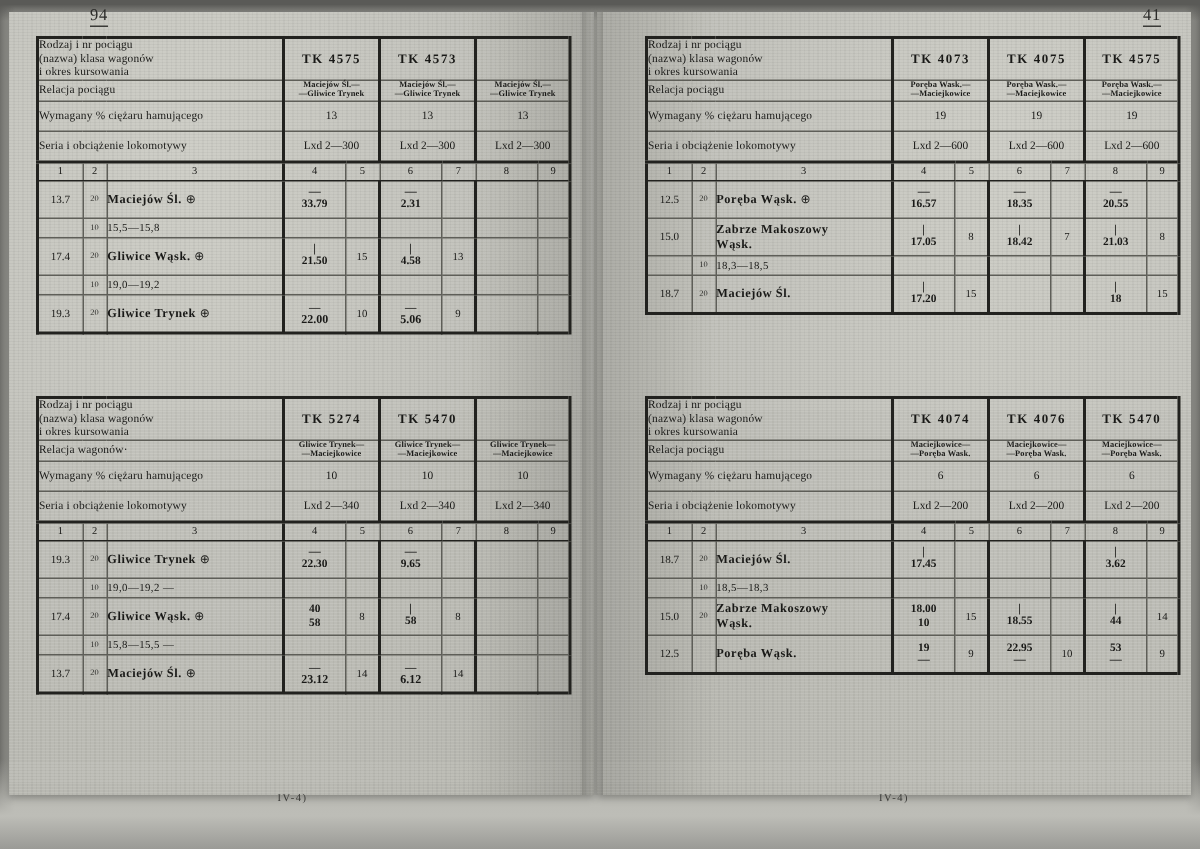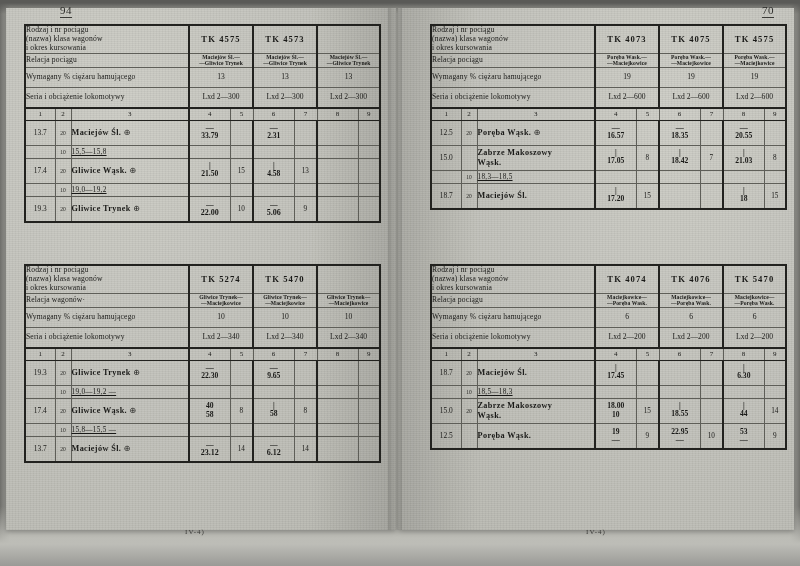--- a/index.html
+++ b/index.html
@@ -73,42 +73,42 @@
   .numrow td{
     text-align:center;font-size:7px;height:11px;border-top:2px solid #22221f;
     border-bottom:1.6px solid #22221f;
   }
   .thick-l{border-left:2px solid #22221f !important;}
   .thick-r{border-right:2px solid #22221f !important;}
   
   .km{text-align:center;font-size:7.4px;padding:0 1px;}
   .cls{text-align:center;font-size:5.6px;color:#2a2a27;}
   .stn{font-weight:bold;font-size:8.2px;padding-left:9px;letter-spacing:.4px;}
-  .grade{font-size:7.2px;padding-left:9px;letter-spacing:.3px;text-decoration:underline;}
+  .grade{font-size:7.2px;padding-left:9px;letter-spacing:.3px;}
   .tcell{
     text-align:center;font-weight:bold;font-size:7.6px;position:relative;
     padding:0;
   }
   .mcell{text-align:center;font-size:7.2px;}
   .mark{display:block;font-weight:bold;line-height:.8;font-size:8px;}
   .tm{display:block;line-height:1.15;}
   .cross{font-weight:normal;font-size:8px;}
   .blank{}
 </style>
 </head>
 <body>
 
 <div id="scan">
 
   <div class="leaf" id="leaf-left"></div>
   <div class="leaf" id="leaf-right"></div>
   <div id="gutter"></div>
 
   <div class="pageno" style="left:28px;margin-left:32px;">94</div>
-  <div class="pageno" style="right:26px;">70</div>
+  <div class="pageno" style="right:26px;">41</div>
 
   <div id="tables-host">
       <table class="tbl" style="left:24px;top:24px;width:355px;">
         <colgroup>
           <col style="width:30px">
           <col style="width:16px">
           <col style="width:118px">
           <col style="width:41px">
           <col style="width:23px">
           <col style="width:41px">
@@ -577,21 +577,21 @@
       <td class="stn" style="height:24px"><span>Maciejów Śl.</span></td>
             <td class="tcell thick-l">
               <span class="mark">|</span>
               <span class="tm">17.45</span>
             </td>
             <td class="mcell "></td>
             <td class="tcell thick-l"></td>
             <td class="mcell "></td>
             <td class="tcell thick-l">
               <span class="mark">|</span>
-              <span class="tm">6.30</span>
+              <span class="tm">3.62</span>
             </td>
             <td class="mcell thick-r"></td>
           </tr>
           <tr>
         <td class="km blank"></td>
         <td class="cls">10</td>
         <td class="grade">18,5—18,3</td>
             <td class="thick-l" style="height:12px"></td>
                  <td class=""></td>
             <td class="thick-l" style="height:12px"></td>

